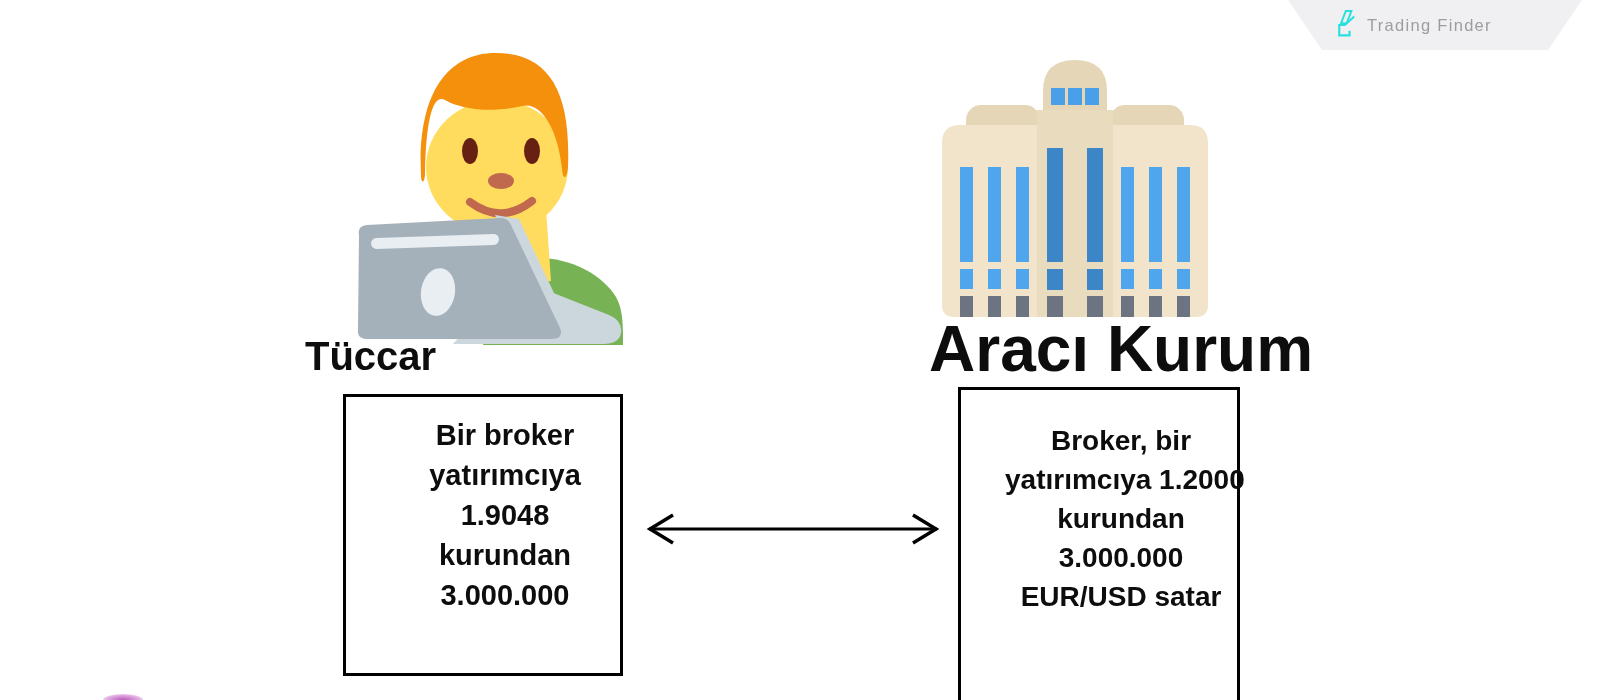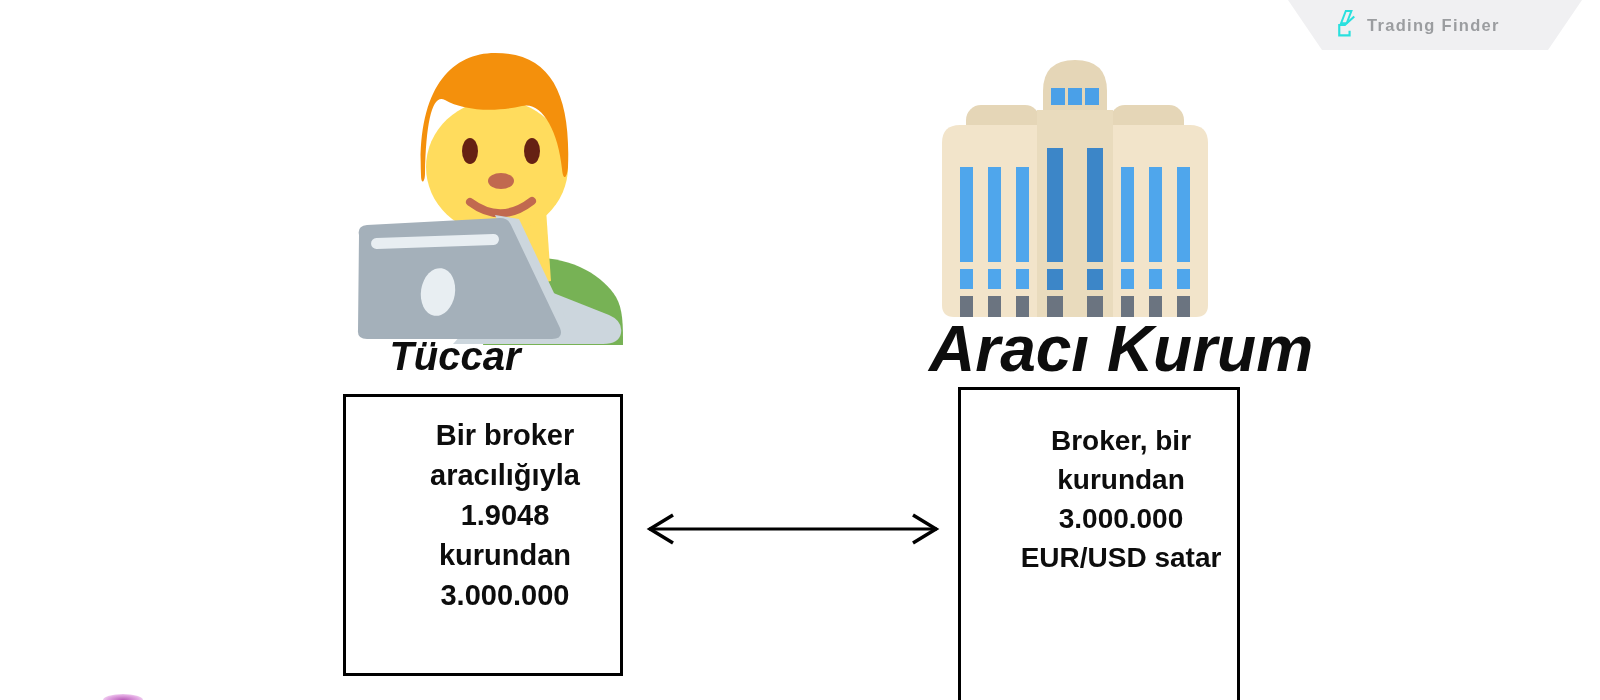--- a/index.html
+++ b/index.html
@@ -9,30 +9,30 @@
   }
   
   .brand-badge{
     position:absolute;left:1280px;top:0;width:320px;height:50px;
     background:#f0f0f2;
     clip-path:polygon(8px 0,302px 0,268px 50px,42px 50px);
     display:flex;align-items:center;
   }
   .brand-icon{margin-left:48px;width:30px;height:34px;flex:0 0 auto;}
   .brand-label{
-    margin-left:9px;font-size:16.5px;letter-spacing:1.3px;color:#9b9da0;font-weight:700;
+    margin-left:9px;font-size:16.5px;letter-spacing:1.3px;color:#9b9da0;font-weight:400;
     white-space:nowrap;
   }
   
   .emoji{position:absolute;}
   .trader-emoji{left:333px;top:45px;width:290px;height:300px;}
   .broker-emoji{left:940px;top:55px;width:270px;height:265px;}
   
   .entity-label{
-    position:absolute;text-align:center;font-weight:bold;color:#0d0d0d;white-space:nowrap;font-style:italic;
+    position:absolute;font-weight:bold;color:#0d0d0d;white-space:nowrap;
   }
   .trader-entity-label{left:305px;top:334px;width:300px;font-size:40px;line-height:44px;}
   .broker-entity-label{left:929px;top:322px;width:350px;font-size:64px;line-height:54px;}
   
   .info-box{
     position:absolute;border:3px solid #000;background:#fff;
     text-align:center;font-weight:bold;color:#0d0d0d;box-sizing:border-box;padding-left:44px;
   }
   .trader-box{left:343px;top:394px;width:280px;height:282px;padding-top:18px;font-size:29px;line-height:40px;}
   .broker-box{left:958px;top:387px;width:282px;height:364px;padding-top:31px;font-size:28px;line-height:39px;}
@@ -108,28 +108,29 @@
     <rect x="181" y="241" width="13" height="21" fill="#6B7480"></rect>
     <rect x="209" y="241" width="13" height="21" fill="#6B7480"></rect>
     <rect x="237" y="241" width="13" height="21" fill="#6B7480"></rect>
   </svg>
 
   <div class="entity-label trader-entity-label">Tüccar</div>
   <div class="entity-label broker-entity-label">Aracı Kurum</div>
 
   <div class="info-box trader-box">
     <span class="box-line">Bir broker</span>
-    <span class="box-line">aracılığıyla</span>
+    <span class="box-line">yatırımcıya</span>
     <span class="box-line">1.9048</span>
     <span class="box-line">kurundan</span>
     <span class="box-line">3.000.000</span>
   </div>
 
   <div class="info-box broker-box">
     <span class="box-line">Broker, bir</span>
+    <span class="box-line">yatırımcıya 1.2000</span>
     <span class="box-line">kurundan</span>
     <span class="box-line">3.000.000</span>
     <span class="box-line">EUR/USD satar</span>
   </div>
 
   <svg class="exchange-arrow" viewBox="0 0 300 36">
     <line x1="6" y1="18" x2="294" y2="18" stroke="#000" stroke-width="3"></line>
     <path d="M30,4 L7,18 L30,32" fill="none" stroke="#000" stroke-width="3.5"></path>
     <path d="M270,4 L293,18 L270,32" fill="none" stroke="#000" stroke-width="3.5"></path>
   </svg>

